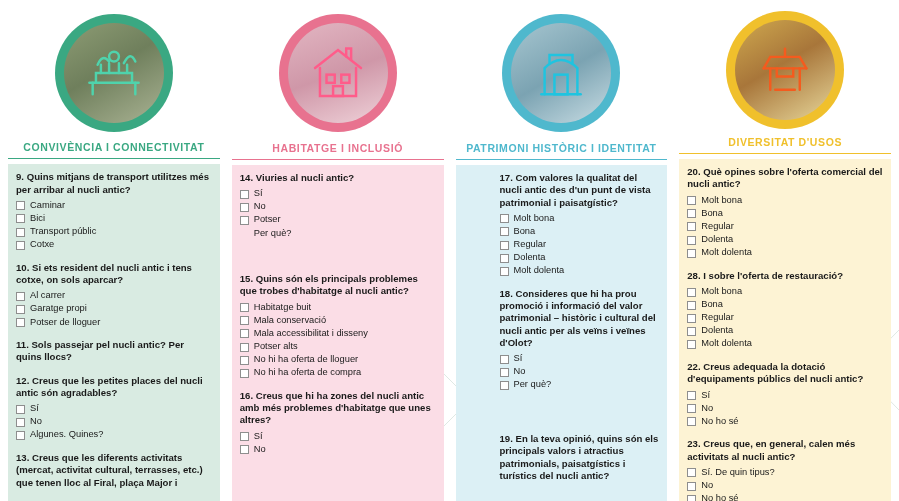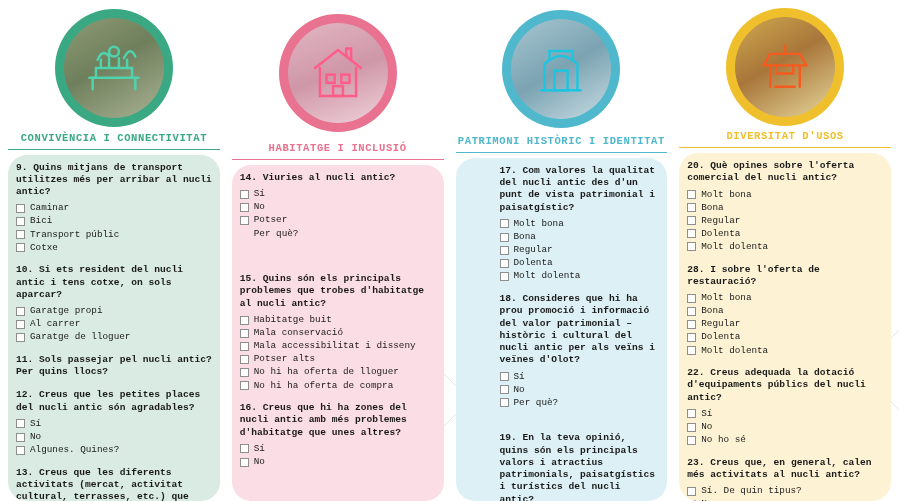--- a/index.html
+++ b/index.html
@@ -23,21 +23,20 @@
   }
   .page {
     position: relative;
     z-index: 1;
     display: flex;
     width: 899px;
     height: 501px;
     box-sizing: border-box;
     padding: 8px 6px 0 6px;
     gap: 8px;
-    font-family: Liberation Mono, monospace;
   }
   .column {
     flex: 1 1 0;
     display: flex;
     flex-direction: column;
     align-items: stretch;
     min-width: 0;
   }
   .circle-wrap {
     height: 130px;
@@ -75,21 +74,20 @@
     padding: 4px 2px 5px 2px;
     border-bottom: 1.4px solid currentColor;
     margin: 0 2px 0 2px;
   }
   .panel {
     margin: 5px 2px 0 2px;
     padding: 7px 8px 10px 8px;
     flex: 1 1 auto;
     overflow: hidden;
     box-sizing: border-box;
-    border-radius: 19px;
   }
   .q {
     margin-bottom: 11px;
   }
   .q:last-child { margin-bottom: 0; }
   .q-text {
     font-size: 9.6px;
     font-weight: bold;
     color: #1a1a1a;
     line-height: 1.28;
@@ -179,29 +177,29 @@
         <div class="opt">
             <span class="box"></span>
             <span class="opt-label">Cotxe</span>
           </div>
       </div>
 
       <div class="q">
         <div class="q-text">10. Si ets resident del nucli antic i tens cotxe, on sols aparcar?</div>
         <div class="opt">
             <span class="box"></span>
+            <span class="opt-label">Al carrer</span>
+          </div>
+        <div class="opt">
+            <span class="box"></span>
             <span class="opt-label">Garatge propi</span>
           </div>
         <div class="opt">
             <span class="box"></span>
-            <span class="opt-label">Al carrer</span>
-          </div>
-        <div class="opt">
-            <span class="box"></span>
-            <span class="opt-label">Garatge de lloguer</span>
+            <span class="opt-label">Potser de lloguer</span>
           </div>
       </div>
 
       <div class="q">
         <div class="q-text">11. Sols passejar pel nucli antic? Per quins llocs?</div>
       </div>
 
       <div class="q">
         <div class="q-text">12. Creus que les petites places del nucli antic són agradables?</div>
         <div class="opt">
@@ -356,21 +354,21 @@
         <div class="opt">
             <span class="box"></span>
             <span class="opt-label">No</span>
           </div>
         <div class="opt">
             <span class="box"></span>
             <span class="opt-label">Per què?</span>
           </div>
       </div>
 
-      <div class="q" style="margin-top:24px;">
+      <div class="q" style="margin-top:42px;">
         <div class="q-text">19. En la teva opinió, quins són els principals valors i atractius patrimonials, paisatgístics i turístics del nucli antic?</div>
       </div>
 
     </div>
   </div>
 
   <div class="column c4">
     <div class="circle-wrap">
       <div class="circle" style="background:#f0c02c;">
         <div class="photo" style="background:linear-gradient(150deg,#cfa94f 0%,#a8763a 45%,#e7d79b 100%);"></div>

